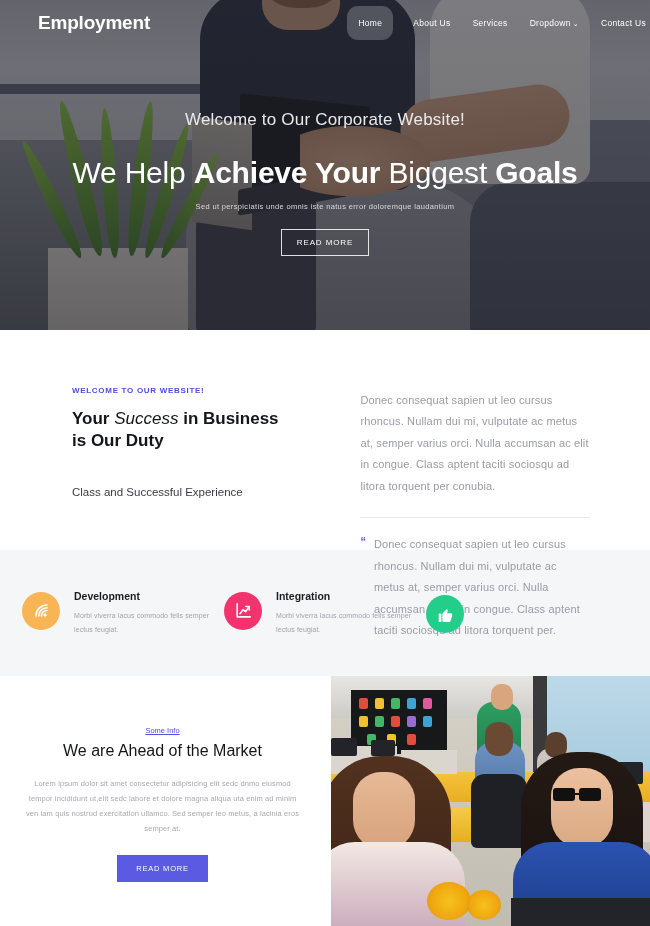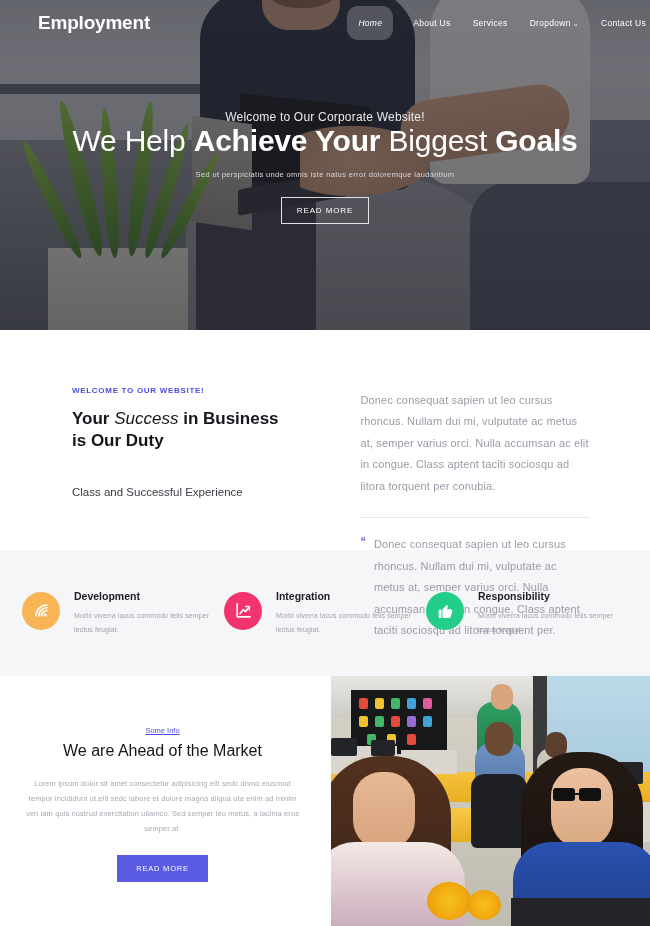--- a/index.html
+++ b/index.html
@@ -139,31 +139,30 @@
     font-size: 8.5px;
     letter-spacing: 0.3px;
     text-decoration: none;
     white-space: nowrap;
     padding: 4px 2px;
   }
   .nav-item.active {
     background: rgba(255,255,255,0.22);
     border-radius: 11px;
     padding: 12px 11px;
-    font-style: italic;
   }
   .caret { font-size: 7px; margin-left: 2px; }
 
   
   .hero-content {
     position: absolute; left: 0; top: 110px; width: 650px;
     text-align: center; z-index: 8;
   }
   .hero-welcome {
-    color: #e9e9ea; font-size: 12px; letter-spacing: 0.2px; margin-bottom: 0;
+    color: #e9e9ea; font-size: 17px; letter-spacing: 0.2px; margin-bottom: 26px;
   }
   .hero-title {
     color: #fff; font-size: 30px; letter-spacing: -0.2px; margin-bottom: 12px;
     font-weight: 300;
   }
   .hero-title b { font-weight: bold; }
   .hero-sub {
     color: #d8d8da; font-size: 7.5px; letter-spacing: 0.35px; margin-bottom: 18px;
   }
   .btn-outline {
@@ -390,24 +389,20 @@
       </div>
     </div>
 
     <div class="svc">
       <div class="svc-icon" style="background:#23ce8b">
         <svg width="19" height="19" viewBox="0 0 24 24" aria-hidden="true">
           <path fill="#ffffff" d="M9.2 21.5h7.1c1 0 1.9-.6 2.2-1.6l1.9-5.6c.1-.3.1-.5.1-.8v-1.3c0-1-.8-1.8-1.8-1.8h-4.6l.7-3.4v-.2c0-.4-.2-.8-.4-1.1l-.8-.8-5 5.1c-.3.3-.5.8-.5 1.3v8.4c0 1 .8 1.8 1.1 1.8z"></path>
           <rect fill="#ffffff" x="3.4" y="10.8" width="3.5" height="10.7" rx="1.1"></rect>
         </svg>
       </div>
-      <div>
-        <div class="svc-title">Responsibility</div>
-        <div class="svc-text">Morbi viverra lacus commodo felis semper lectus feugiat.</div>
-      </div>
     </div>
 
   </section>
 
   <section class="market">
     <div class="market-left">
       <div class="market-eyebrow">Some Info</div>
       <h2 class="market-head">We are Ahead of the Market</h2>
       <p class="market-text">Lorem ipsum dolor sit amet consectetur adipisicing elit sedc dnmo eiusmod tempor incididunt ut,elit sedc labore et dolore magna aliqua uta enim ad minim ven iam quis nostrud exercitation ullamco. Sed semper leo metus, a lacinia eros semper at.</p>
       <button class="btn-solid">READ MORE</button>

